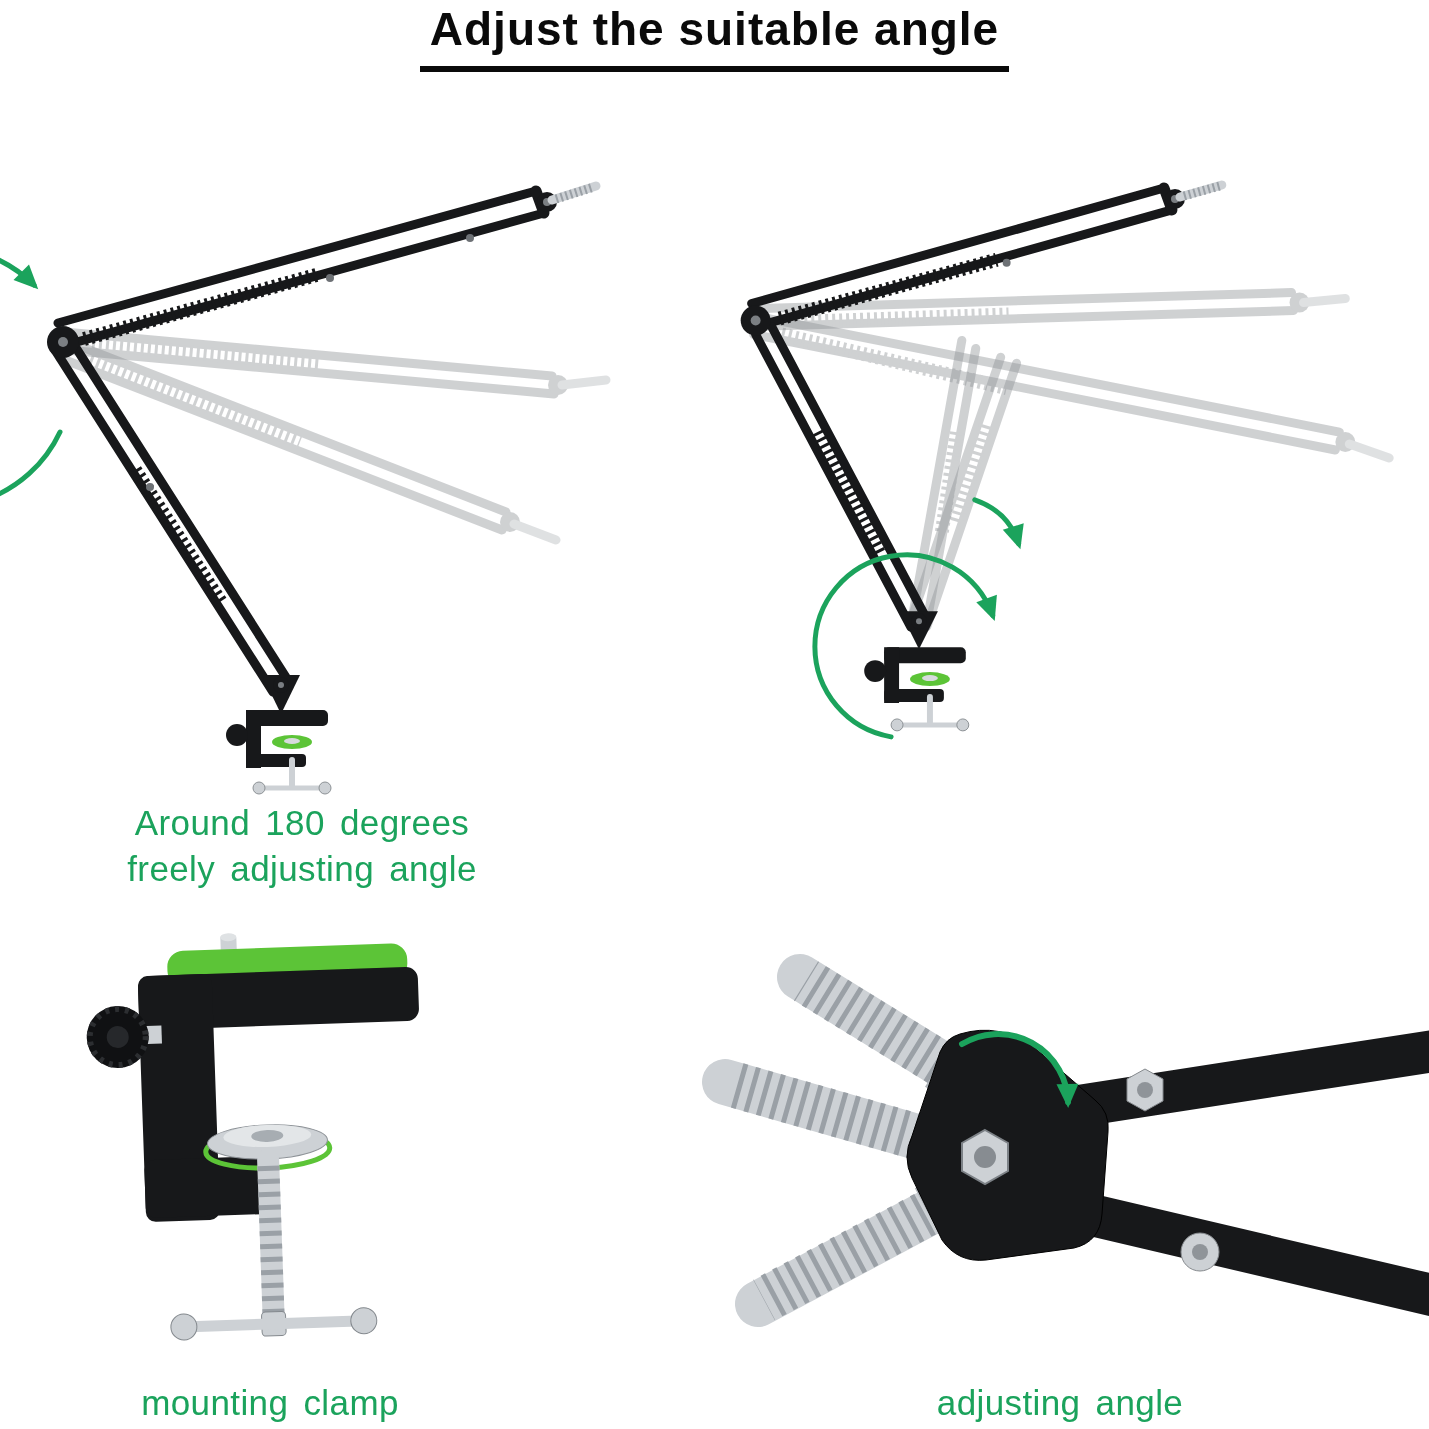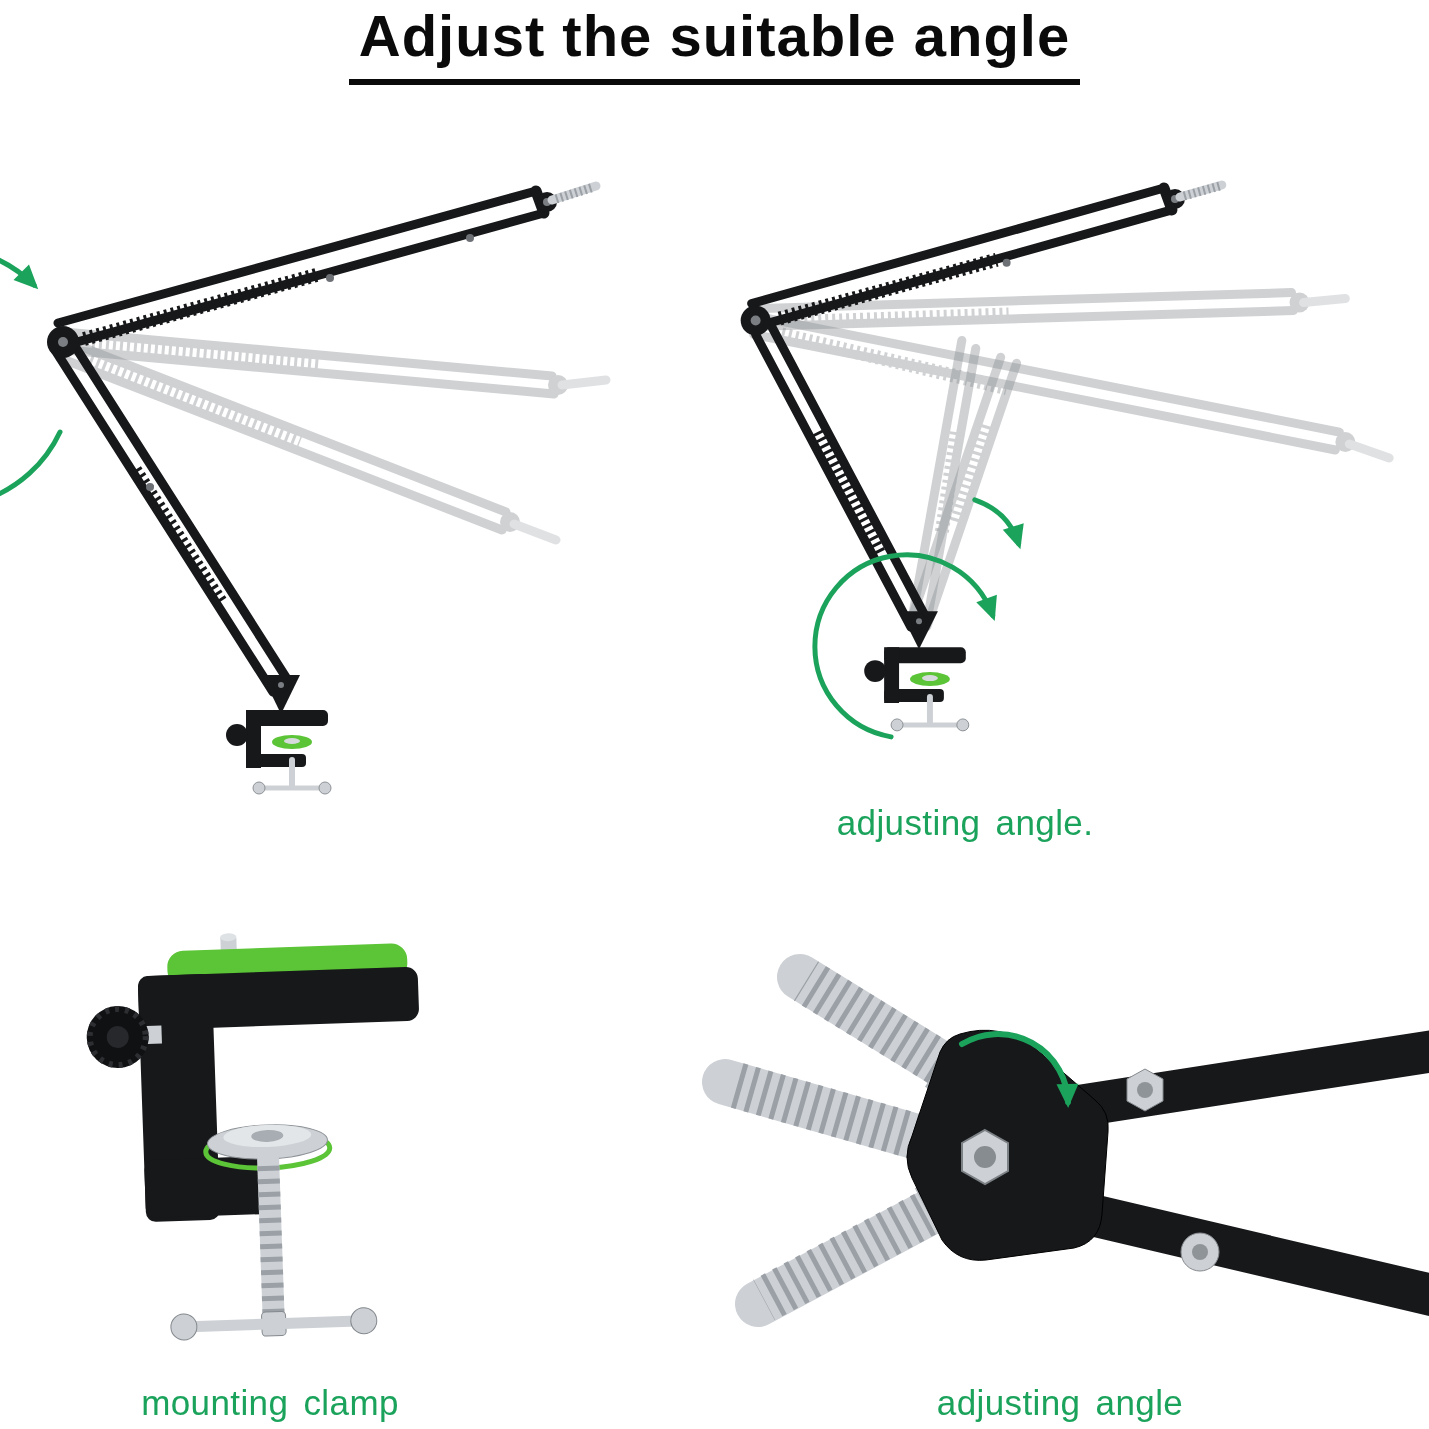--- a/index.html
+++ b/index.html
@@ -14,21 +14,21 @@
   *{box-sizing:border-box;}
   html,body{margin:0;padding:0;}
   body{
     width:1429px;height:1429px;position:relative;overflow:hidden;
     background:var(--background);
     font-family:"Liberation Sans", sans-serif;
   }
   .title-wrap{position:absolute;top:2px;left:0;width:100%;text-align:center;}
   .title{
     display:inline-block;margin:0;color:var(--title-black);
-    font-size:58px;font-weight:800;letter-spacing:1px;
+    font-size:46px;font-weight:800;letter-spacing:1px;
     border-bottom:6px solid var(--title-black);
     padding:0 10px 10px 10px;
   }
   .caption{
     position:absolute;color:var(--accent-green);
     font-size:35px;line-height:46px;text-align:center;
     letter-spacing:0.4px;word-spacing:5px;
   }
   .illus{position:absolute;}
   
@@ -193,23 +193,24 @@
       <circle class="silver-fill" cx="240" cy="634" r="6" stroke="#8d9296"></circle>
       <circle class="silver-fill" cx="306" cy="634" r="6" stroke="#8d9296"></circle>
     </g>
 
     <path class="green-stroke" stroke-width="5" d="M 234 646 A 92 92 0 1 1 336 524" marker-end="url(#ahB)"></path>
 
     <path class="green-stroke" stroke-width="5" d="M 318 408 Q 352 420 362 452" marker-end="url(#ahB)"></path>
   </svg>
 
   <div class="caption" style="left:32px;top:800px;width:540px">
+    <div>Around 180 degrees</div>
+    <div>freely adjusting angle</div>
   </div>
   <div class="caption" style="left:695px;top:800px;width:540px">
-    <div>adjusting angle.</div>
   </div>
 
   <svg class="illus" style="left:85px;top:928px" width="345" height="450" viewBox="0 0 345 450">
     <g transform="rotate(-2 180 200)">
 
       <rect class="silver-fill" x="142" y="6" width="16" height="26" rx="3"></rect>
       <ellipse fill="#dfe2e4" cx="150" cy="8" rx="8" ry="4"></ellipse>
 
       <rect class="pad-fill" x="88" y="20" width="240" height="36" rx="16"></rect>
       <rect fill="#4fae2c" x="88" y="44" width="240" height="12" rx="6"></rect>

